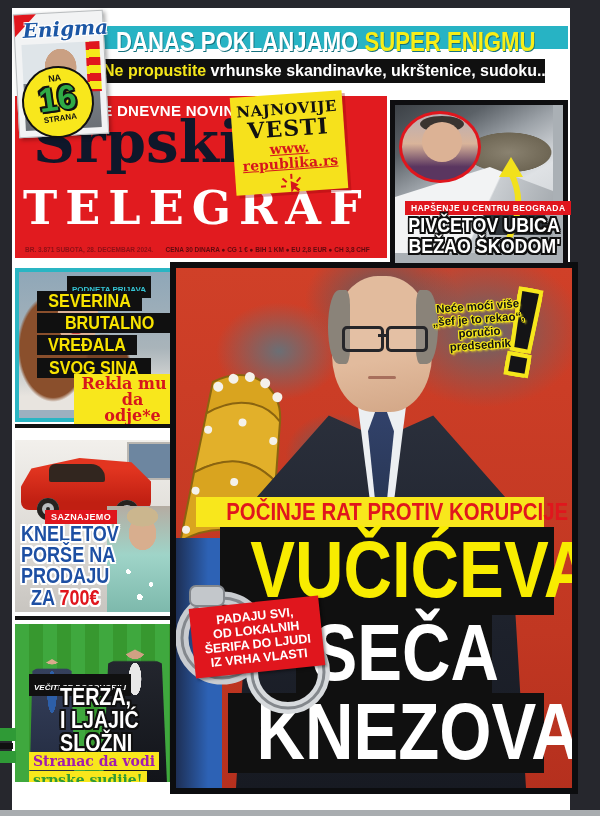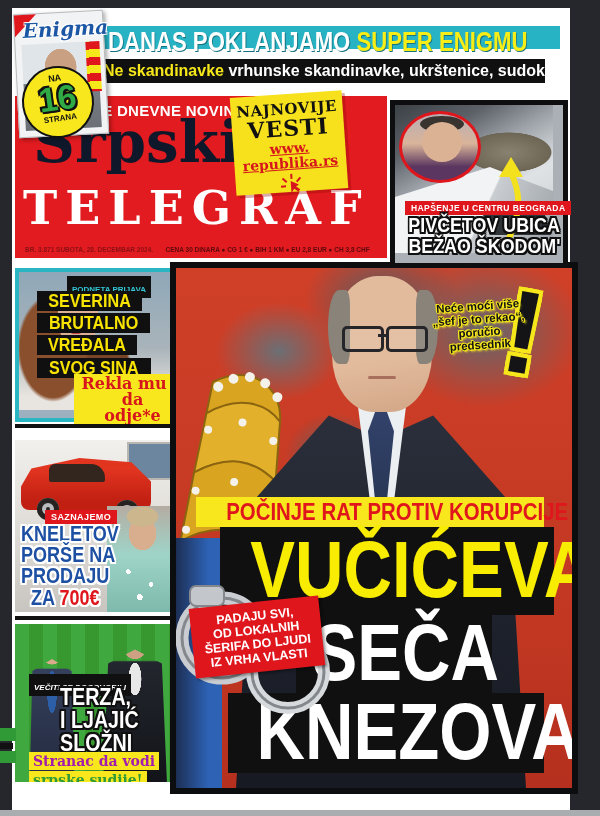--- a/index.html
+++ b/index.html
@@ -22,30 +22,30 @@
   .blackstrip{background:#101010;}
 </style>
 </head>
 <body>
 
 <div id="canvas">
 
   <div class="abs page" style="left:12px;top:8px;width:558px;height:802px;"></div>
   <div class="abs" style="left:0;top:810px;width:600px;height:6px;background:#a9adb0;"></div>
 
-  <div class="abs" style="left:60px;top:26px;width:500px;height:23px;background:#27b3c4;z-index:1;">
+  <div class="abs" style="left:68px;top:26px;width:500px;height:23px;background:#27b3c4;z-index:1;">
     <div class="abs" style="left:48px;top:2px;font-size:27px;line-height:29px;">
       <span class="condL w900" style="color:#ffffff;text-shadow:1px 1px 0 #16727e;">
         <span>DANAS POKLANJAMO</span><span style="color:#f7ee18;"> SUPER ENIGMU</span>
       </span>
     </div>
   </div>
   <div class="abs blackstrip" style="left:85px;top:59px;width:460px;height:24px;z-index:1;">
     <div class="abs" style="left:18px;top:3px;font-size:16px;font-weight:bold;white-space:nowrap;">
-      <span style="color:#f5e71a;">Ne skandinavke </span>
+      <span style="color:#f5e71a;">Ne propustite </span>
       <span style="color:#ffffff;">vrhunske skandinavke, ukrštenice, sudoku...</span>
     </div>
   </div>
 
   <div class="abs" style="left:16px;top:12px;width:88px;height:122px;background:#f2f3f4;border:1px solid #b9bcbe;
               transform:rotate(-3deg);z-index:3;box-shadow:2px 2px 4px rgba(0,0,0,.35);">
     <div class="abs" style="left:0;top:0;width:0;height:0;border-top:22px solid #e0161d;border-right:22px solid transparent;"></div>
     <div class="abs serif" style="left:8px;top:4px;font-size:20px;color:#1c57a5;font-style:italic;
                 text-shadow:1px 1px 0 #fff,-1px -1px 0 #fff,1px -1px 0 #fff,-1px 1px 0 #fff;">Enigma</div>
     <div class="abs" style="left:6px;top:30px;width:76px;height:86px;
@@ -123,21 +123,21 @@
               radial-gradient(60px 90px at 22% 55%, #8a4f2c 55%, transparent 60%),
               radial-gradient(55px 70px at 55% 70%, #7a4426 45%, transparent 50%),
               linear-gradient(#8fa7b8 0%,#a9b4ba 55%,#e8e4df 90%);">
       <div class="abs" style="left:52px;top:58px;width:10px;height:4px;border-radius:3px;background:#c2413f;"></div>
     </div>
     <div class="abs blackstrip" style="left:48px;top:4px;padding:2px 5px;">
       <span style="font-size:8px;font-weight:900;color:#35c4d4;">PODNETA PRIJAVA</span>
     </div>
     <div class="abs" style="left:18px;top:18px;width:159px;">
       <span class="blackstrip" style="display:inline-block;padding:0 4px;margin:1px 0;"><span class="cond w900" style="font-size:19px;line-height:19px;color:#f8e400;">SEVERINA</span></span><br>
-      <span class="blackstrip" style="display:inline-block;padding:0 4px;margin:1px 0;"><span class="cond w900" style="font-size:19px;line-height:19px;color:#f8e400;">BRUTALNO</span></span><br>
+      <span class="blackstrip" style="display:inline-block;padding:0 20px;margin:1px 0;"><span class="cond w900" style="font-size:19px;line-height:19px;color:#f8e400;">BRUTALNO</span></span><br>
       <span class="blackstrip" style="display:inline-block;padding:0 4px;margin:1px 0;"><span class="cond w900" style="font-size:19px;line-height:19px;color:#f8e400;">VREĐALA</span></span><br>
       <span class="blackstrip" style="display:inline-block;padding:0 4px;margin:2px 0;"><span class="cond w900" style="font-size:19px;line-height:19px;color:#f8e400;">SVOG SINA</span></span>
     </div>
     <div class="abs" style="left:55px;top:102px;width:100px;background:#f8e71c;text-align:center;padding:2px 0;">
       <div class="serif" style="font-size:16px;line-height:16px;color:#d6161c;">Rekla mu</div>
       <div class="serif" style="font-size:16px;line-height:16px;color:#d6161c;padding-left:17px;">da odje*e</div>
     </div>
   </div>
 
   <div class="abs" style="left:15px;top:424px;width:163px;height:4px;background:#111;"></div>

